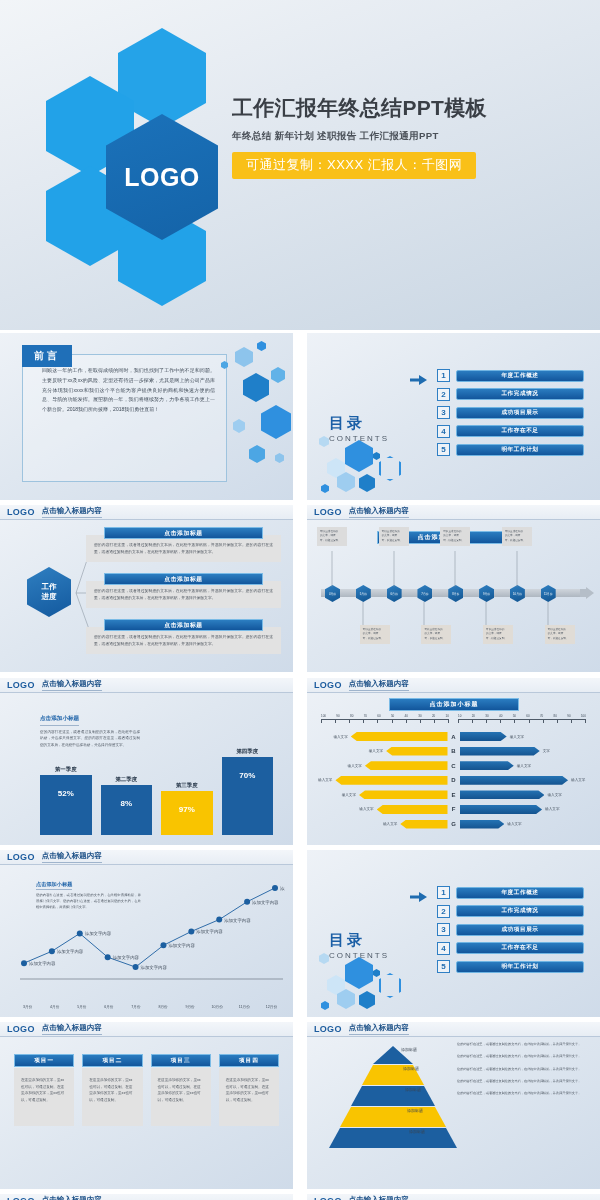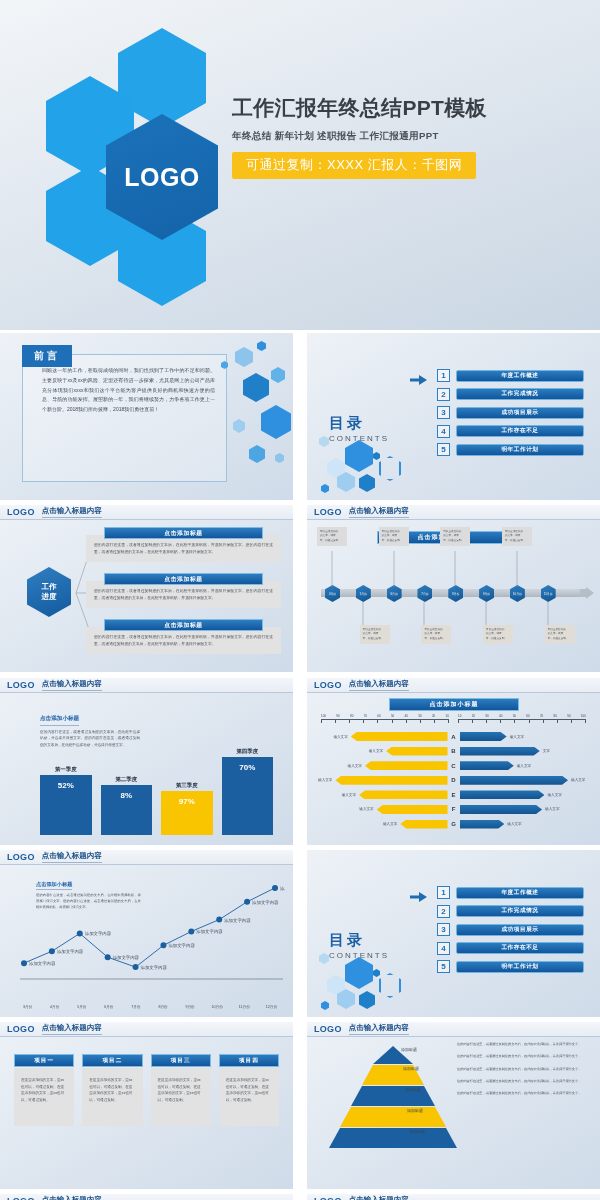--- a/index.html
+++ b/index.html
@@ -108,21 +108,21 @@
   
   .bc-note { position: absolute; left: 40px; top: 28px; width: 100px; }
   .bc-note h4 { font-size: 5.6px; color: #1d62a8; border-bottom: 1px solid #9fb4cc;
                 padding-bottom: 2px; display: inline-block; }
   .bc-note p { font-size: 3.6px; line-height: 1.8; color: #4a535e; margin-top: 3px; text-align: justify; }
   .bars { position: absolute; left: 40px; right: 20px; bottom: 10px; height: 115px;
           display: flex; align-items: flex-end; gap: 9px; }
   .bar-col { flex: 1; display: flex; flex-direction: column; align-items: center; }
   .bar-cap { font-size: 5.4px; font-weight: bold; color: #2b3b4d; margin-bottom: 2px; }
   .bar-rect { width: 100%; display: flex; align-items: flex-start; justify-content: center;
-              padding-top: 6px; color: #fff; font-size: 8px; font-weight: bold; }
+              padding-top: 14px; color: #fff; font-size: 8px; font-weight: bold; }
 
   
   .tor-axis { position: absolute; top: 36px; height: 12px; font-size: 3px; color: #3e4a58; }
   .tor-rows { position: absolute; left: 8px; right: 8px; top: 52px; }
   .tor-row { display: flex; align-items: center; height: 13px; margin-bottom: 1.6px; }
   .tor-lbl { font-size: 3.6px; color: #3e4a58; white-space: nowrap; }
   .tor-left { flex: 1; display: flex; justify-content: flex-end; align-items: center; gap: 3px; }
   .tor-right { flex: 1; display: flex; justify-content: flex-start; align-items: center; gap: 3px; }
   .tor-key { width: 12px; text-align: center; font-size: 6px; color: #2f3b49; font-weight: bold; }
   .tbar-y { height: 9px; background: #f9c400;

